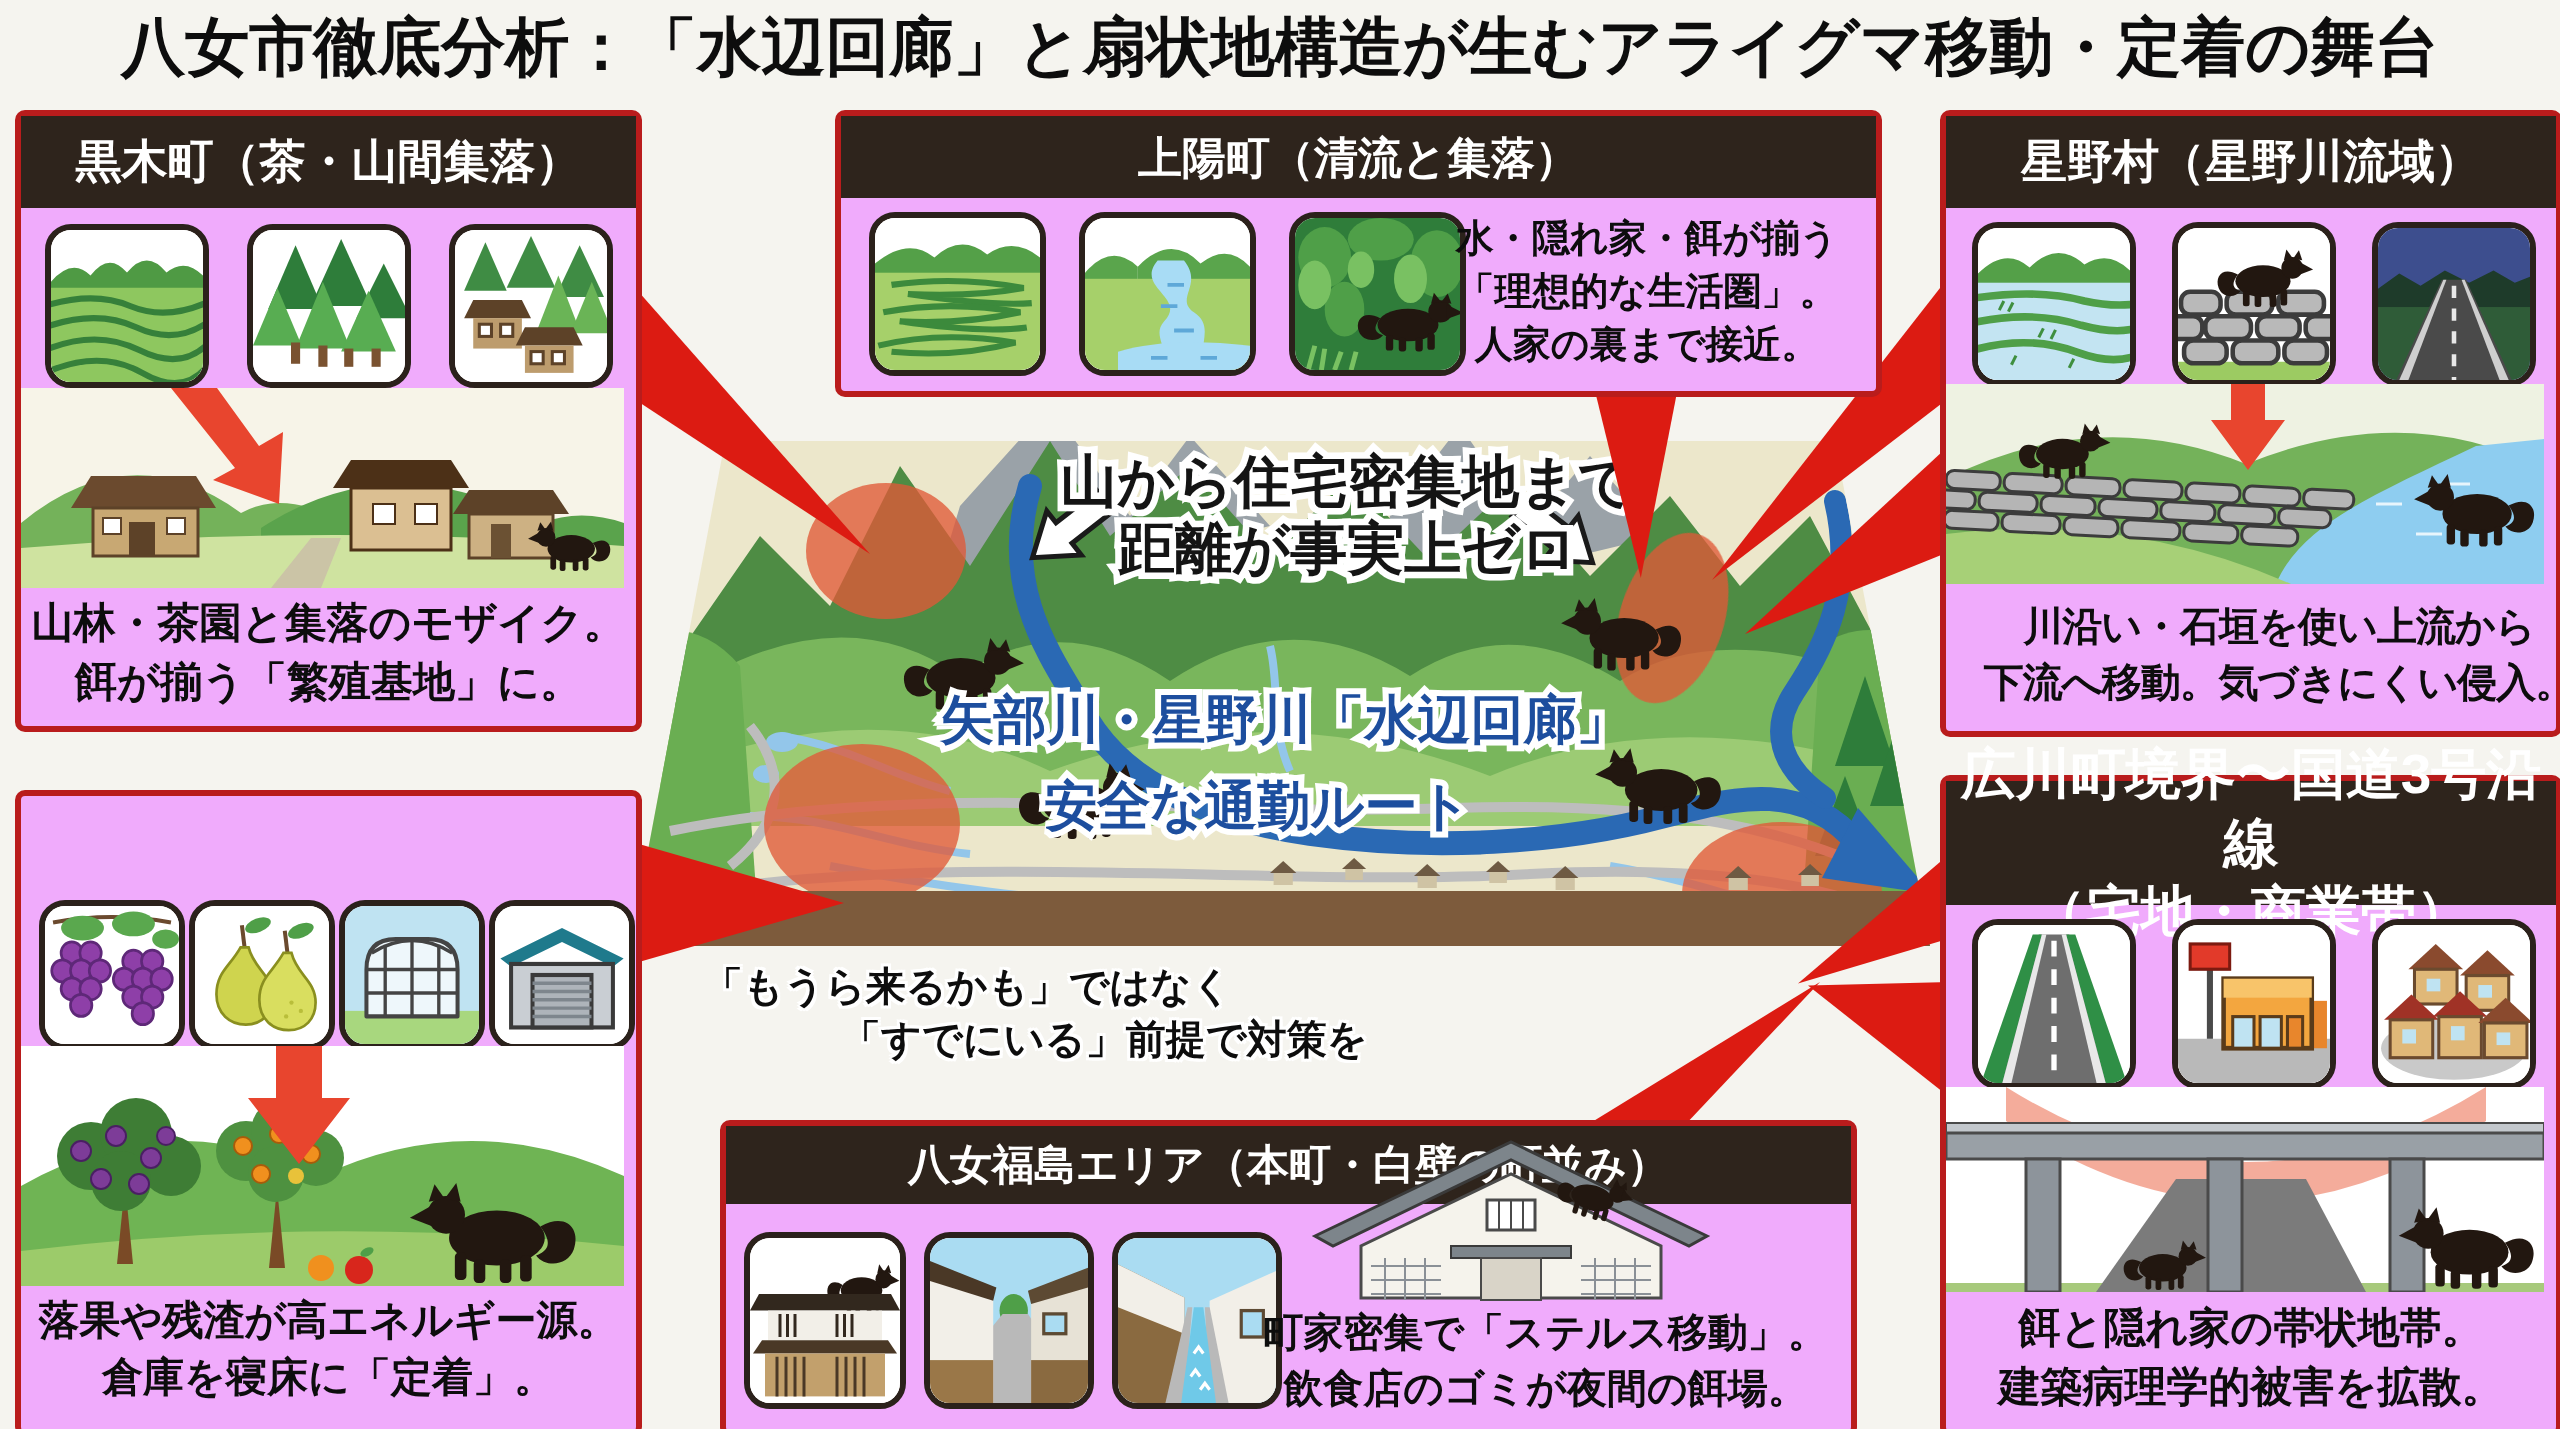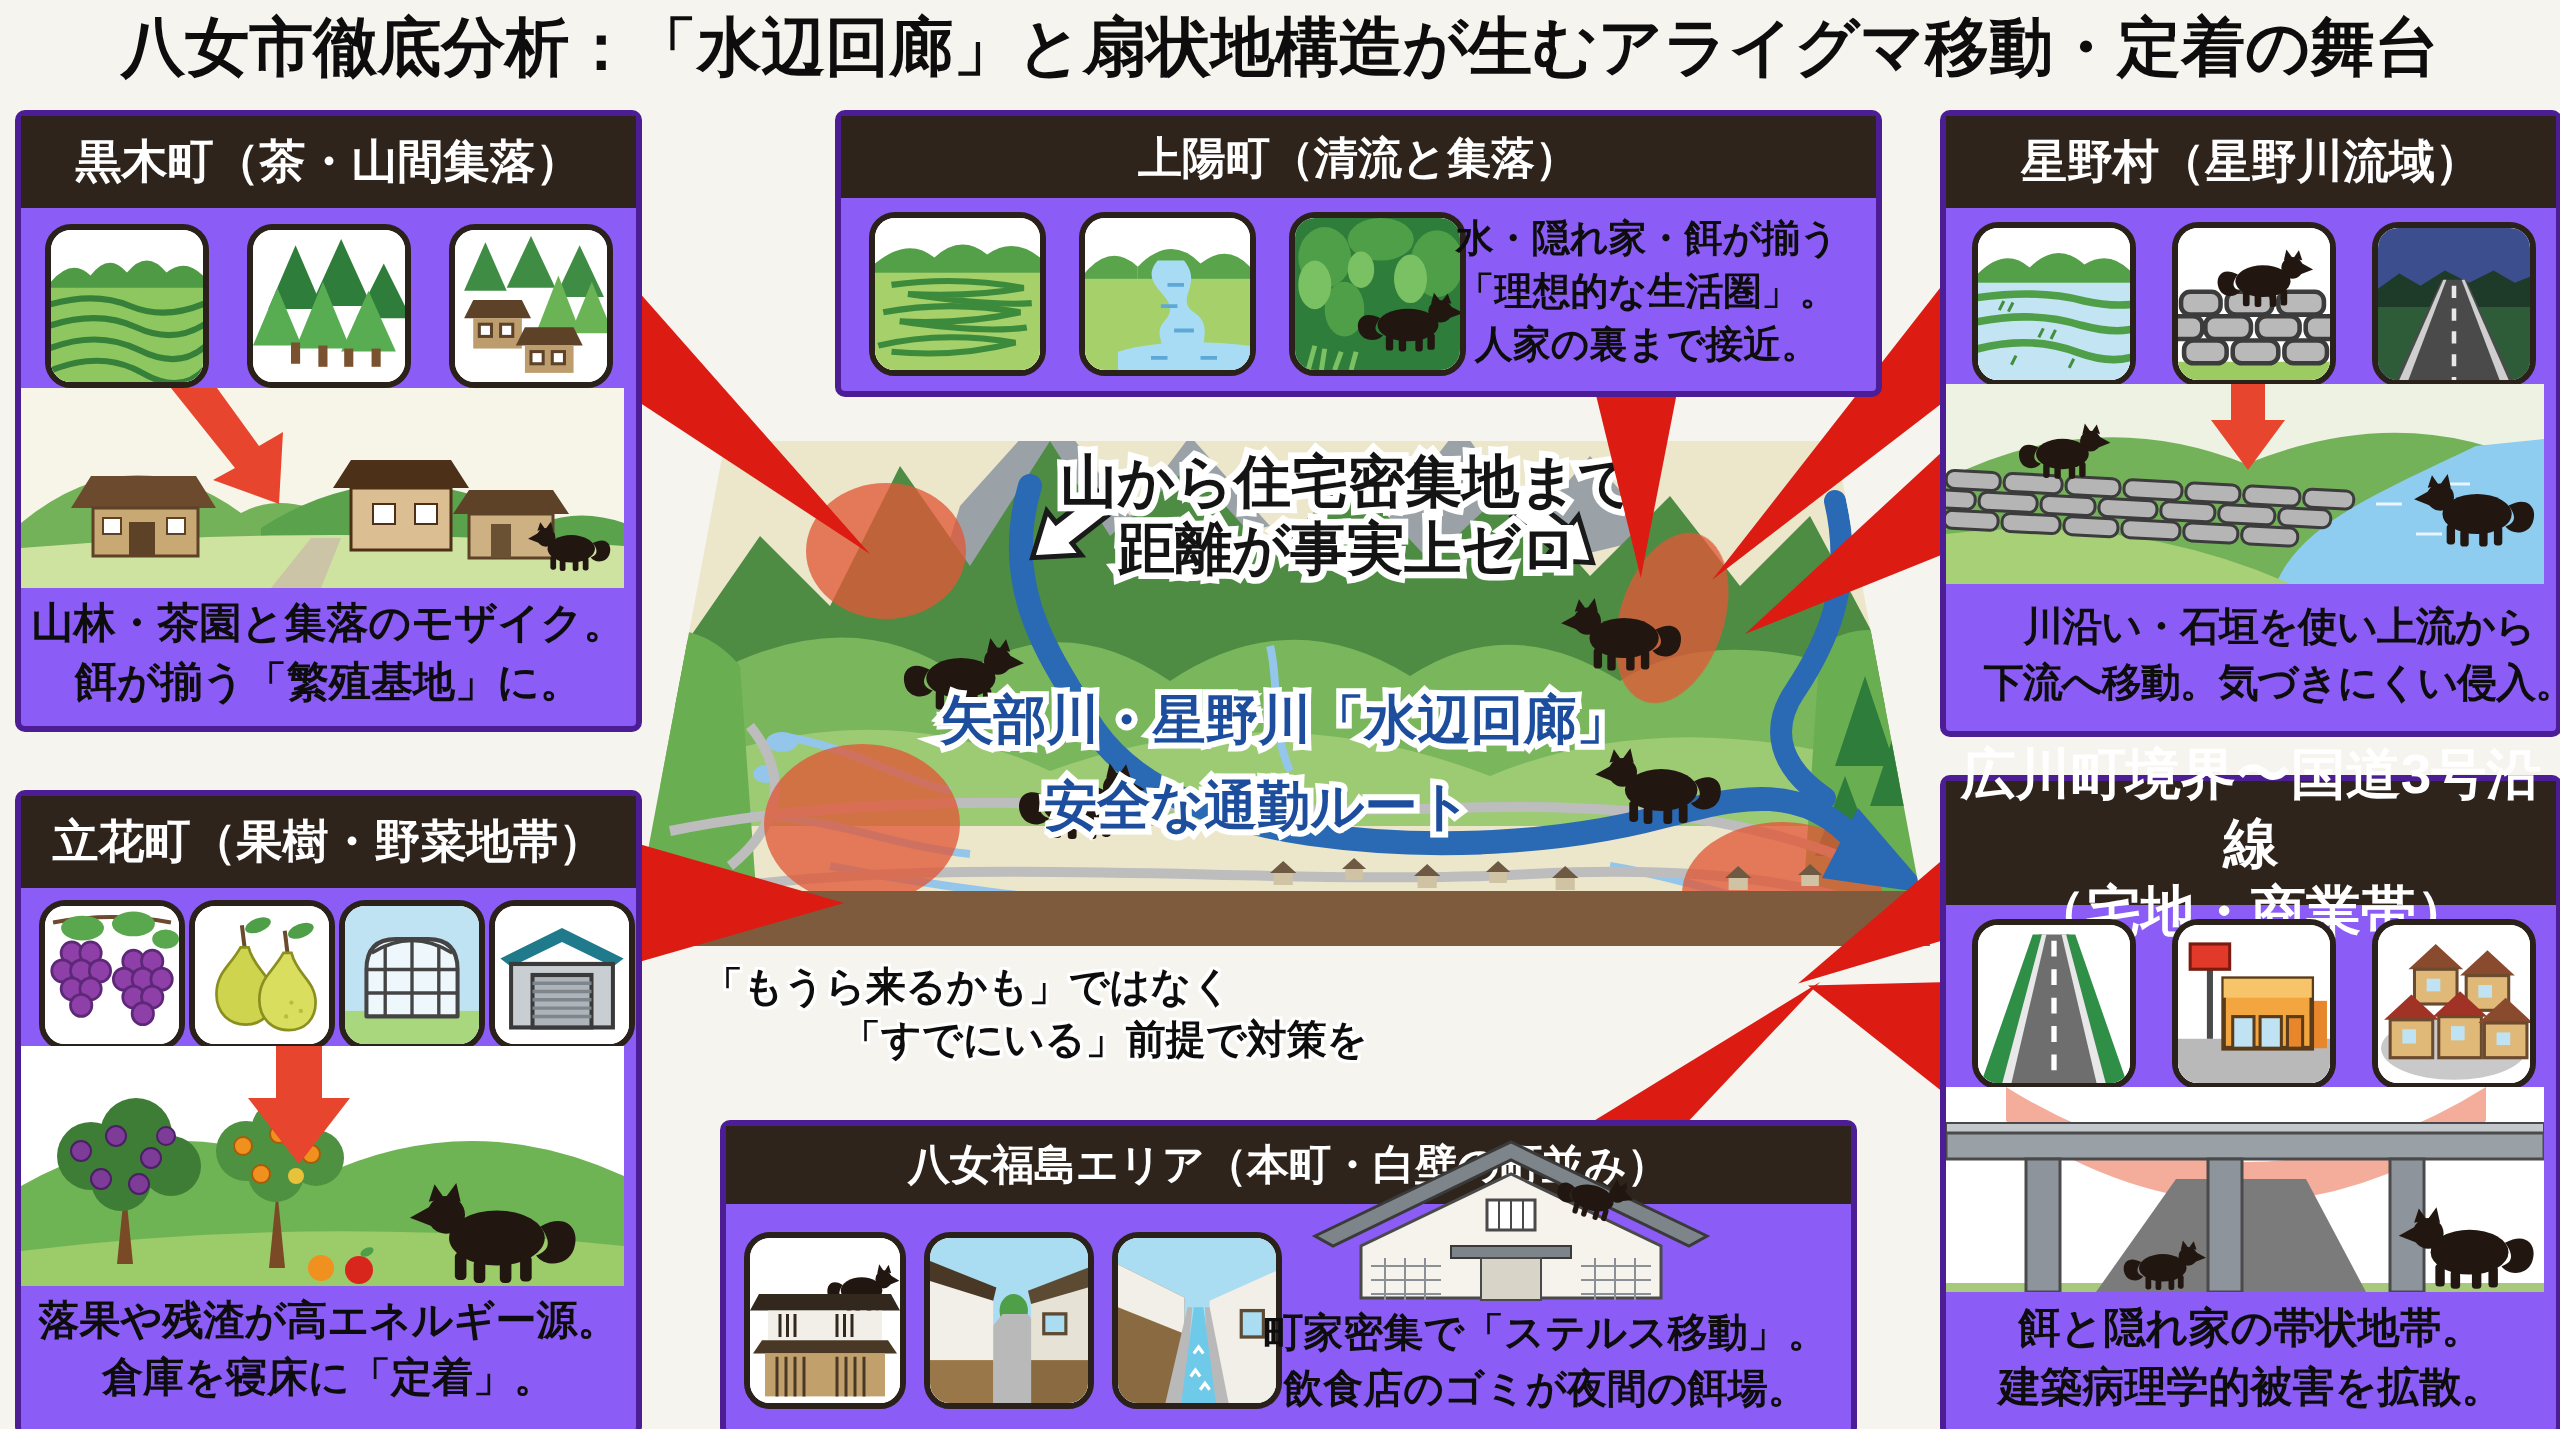--- a/index.html
+++ b/index.html
@@ -1,20 +1,20 @@
 <!DOCTYPE html>
 <html><head>
 <meta charset="utf-8">
 <style>
   html,body{margin:0;padding:0;background:#e8e6e0;}
   .canvas{position:relative;width:2560px;height:1429px;background:#f5f4ef;overflow:hidden;
           font-family:"Liberation Sans","DejaVu Sans",sans-serif;color:#0d0d0d;}
   .title{position:absolute;left:0;top:4px;width:100%;text-align:center;
          font-size:64px;font-weight:900;letter-spacing:0;white-space:nowrap;}
-  .box{position:absolute;background:#8b5cf6;border:6px solid #4c1d95;border-radius:10px;}
+  .box{position:absolute;background:#f0abfc;border:6px solid #b91c1c;border-radius:10px;}
   .hdr{position:absolute;left:0;top:0;width:100%;background:#2e241c;color:#fff;font-weight:900;
        text-align:center;display:flex;flex-direction:column;justify-content:center;line-height:1.25;}
   .tile{position:absolute;border:6px solid #2b211b;border-radius:26px;background:#fff;overflow:hidden;}
   .tile svg{display:block;width:100%;height:100%;}
   .scene{position:absolute;}
   .scene svg{display:block;width:100%;height:100%;}
   .cap{position:absolute;left:0;width:100%;text-align:center;font-weight:900;line-height:1.4;}
   .wedge{position:absolute;background:#dc1b12;}
   .headline{position:absolute;left:703px;top:960px;width:950px;font-weight:900;font-size:40px;line-height:1.32;white-space:nowrap;}
   .outline{text-shadow:3px 0 0 #fff,-3px 0 0 #fff,0 3px 0 #fff,0 -3px 0 #fff,
@@ -405,23 +405,20 @@
           <use href="#rc" transform="translate(592,88) scale(-1.05,1.05)"></use>
         </svg>
     </div>
     <div class="cap" style="top:482px;font-size:40px;letter-spacing:-1px;padding-left:28px;">
       <div>川沿い・石垣を使い上流から</div>
       <div>下流へ移動。気づきにくい侵入。</div>
     </div>
   </div>
 
   <div class="box" style="left:15px;top:790px;width:615px;height:635px;">
-    <div class="hdr" style="height:92px;font-size:46px;">
-      <span>立花町（果樹・野菜地帯）</span>
-    </div>
     <div class="tile" style="left:18px;top:104px;width:134px;height:138px;">
       <svg viewBox="0 0 100 100" preserveAspectRatio="none">
           <rect width="100" height="100" fill="#fff"></rect>
           <path d="M6,12 Q50,4 94,12" stroke="#6b4a2e" stroke-width="3" fill="none"></path>
           <g fill="#5aa84e">
             <ellipse cx="28" cy="16" rx="16" ry="9"></ellipse>
             <ellipse cx="66" cy="13" rx="16" ry="9"></ellipse>
             <ellipse cx="90" cy="24" rx="10" ry="7"></ellipse>
           </g>
           <g fill="#8e3fa8" stroke="#5e2878" stroke-width="2">

